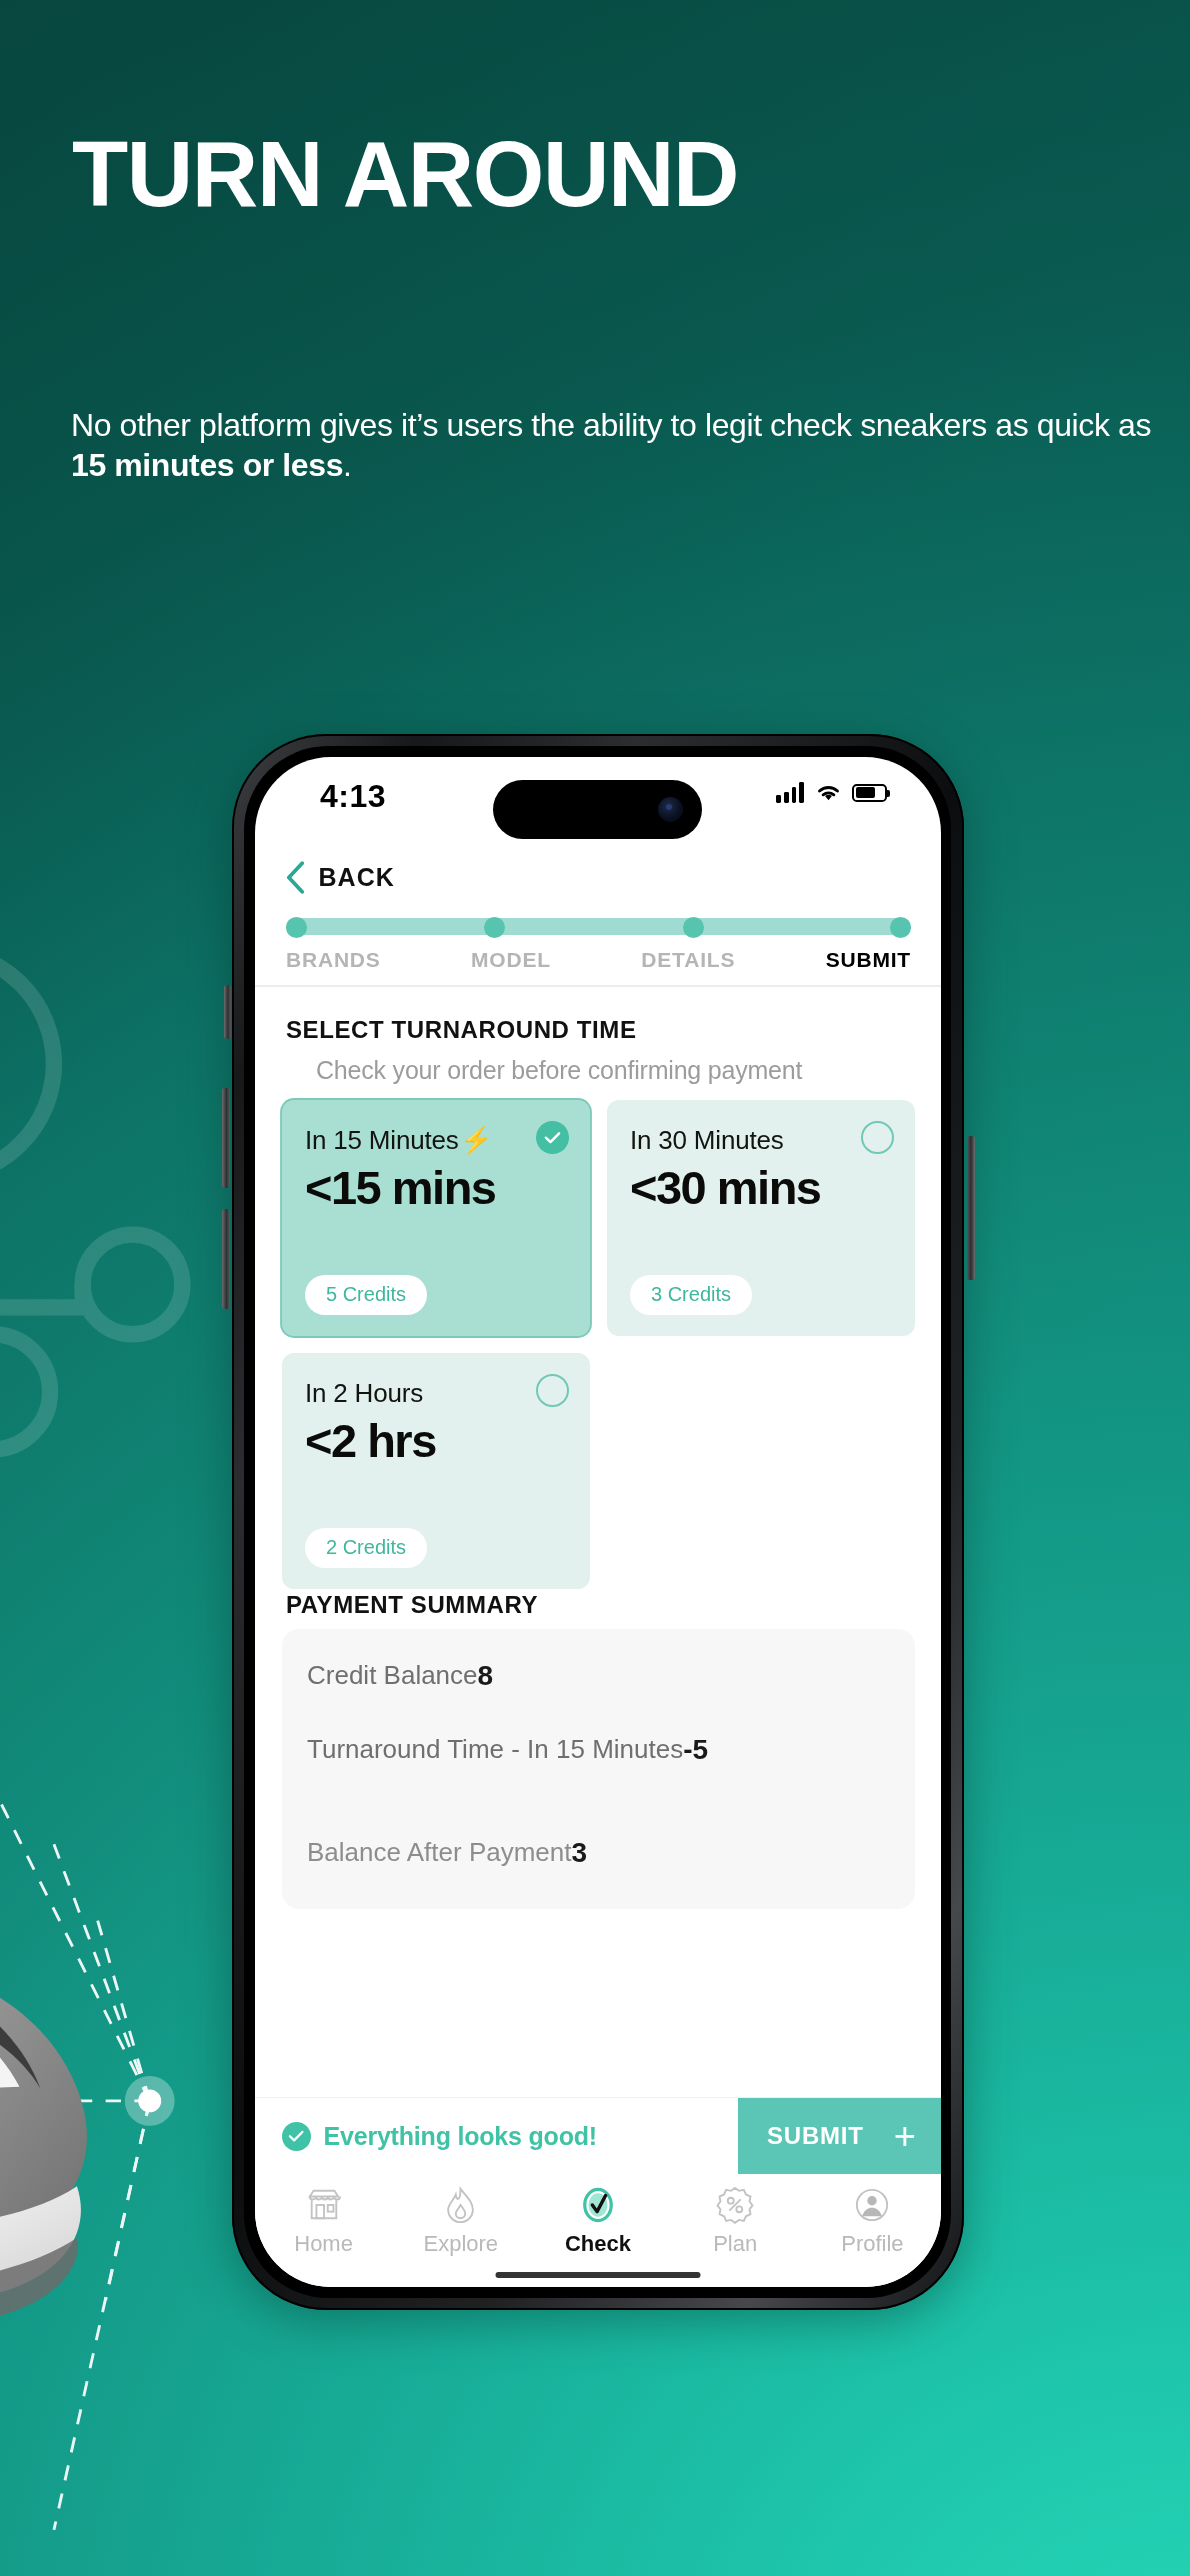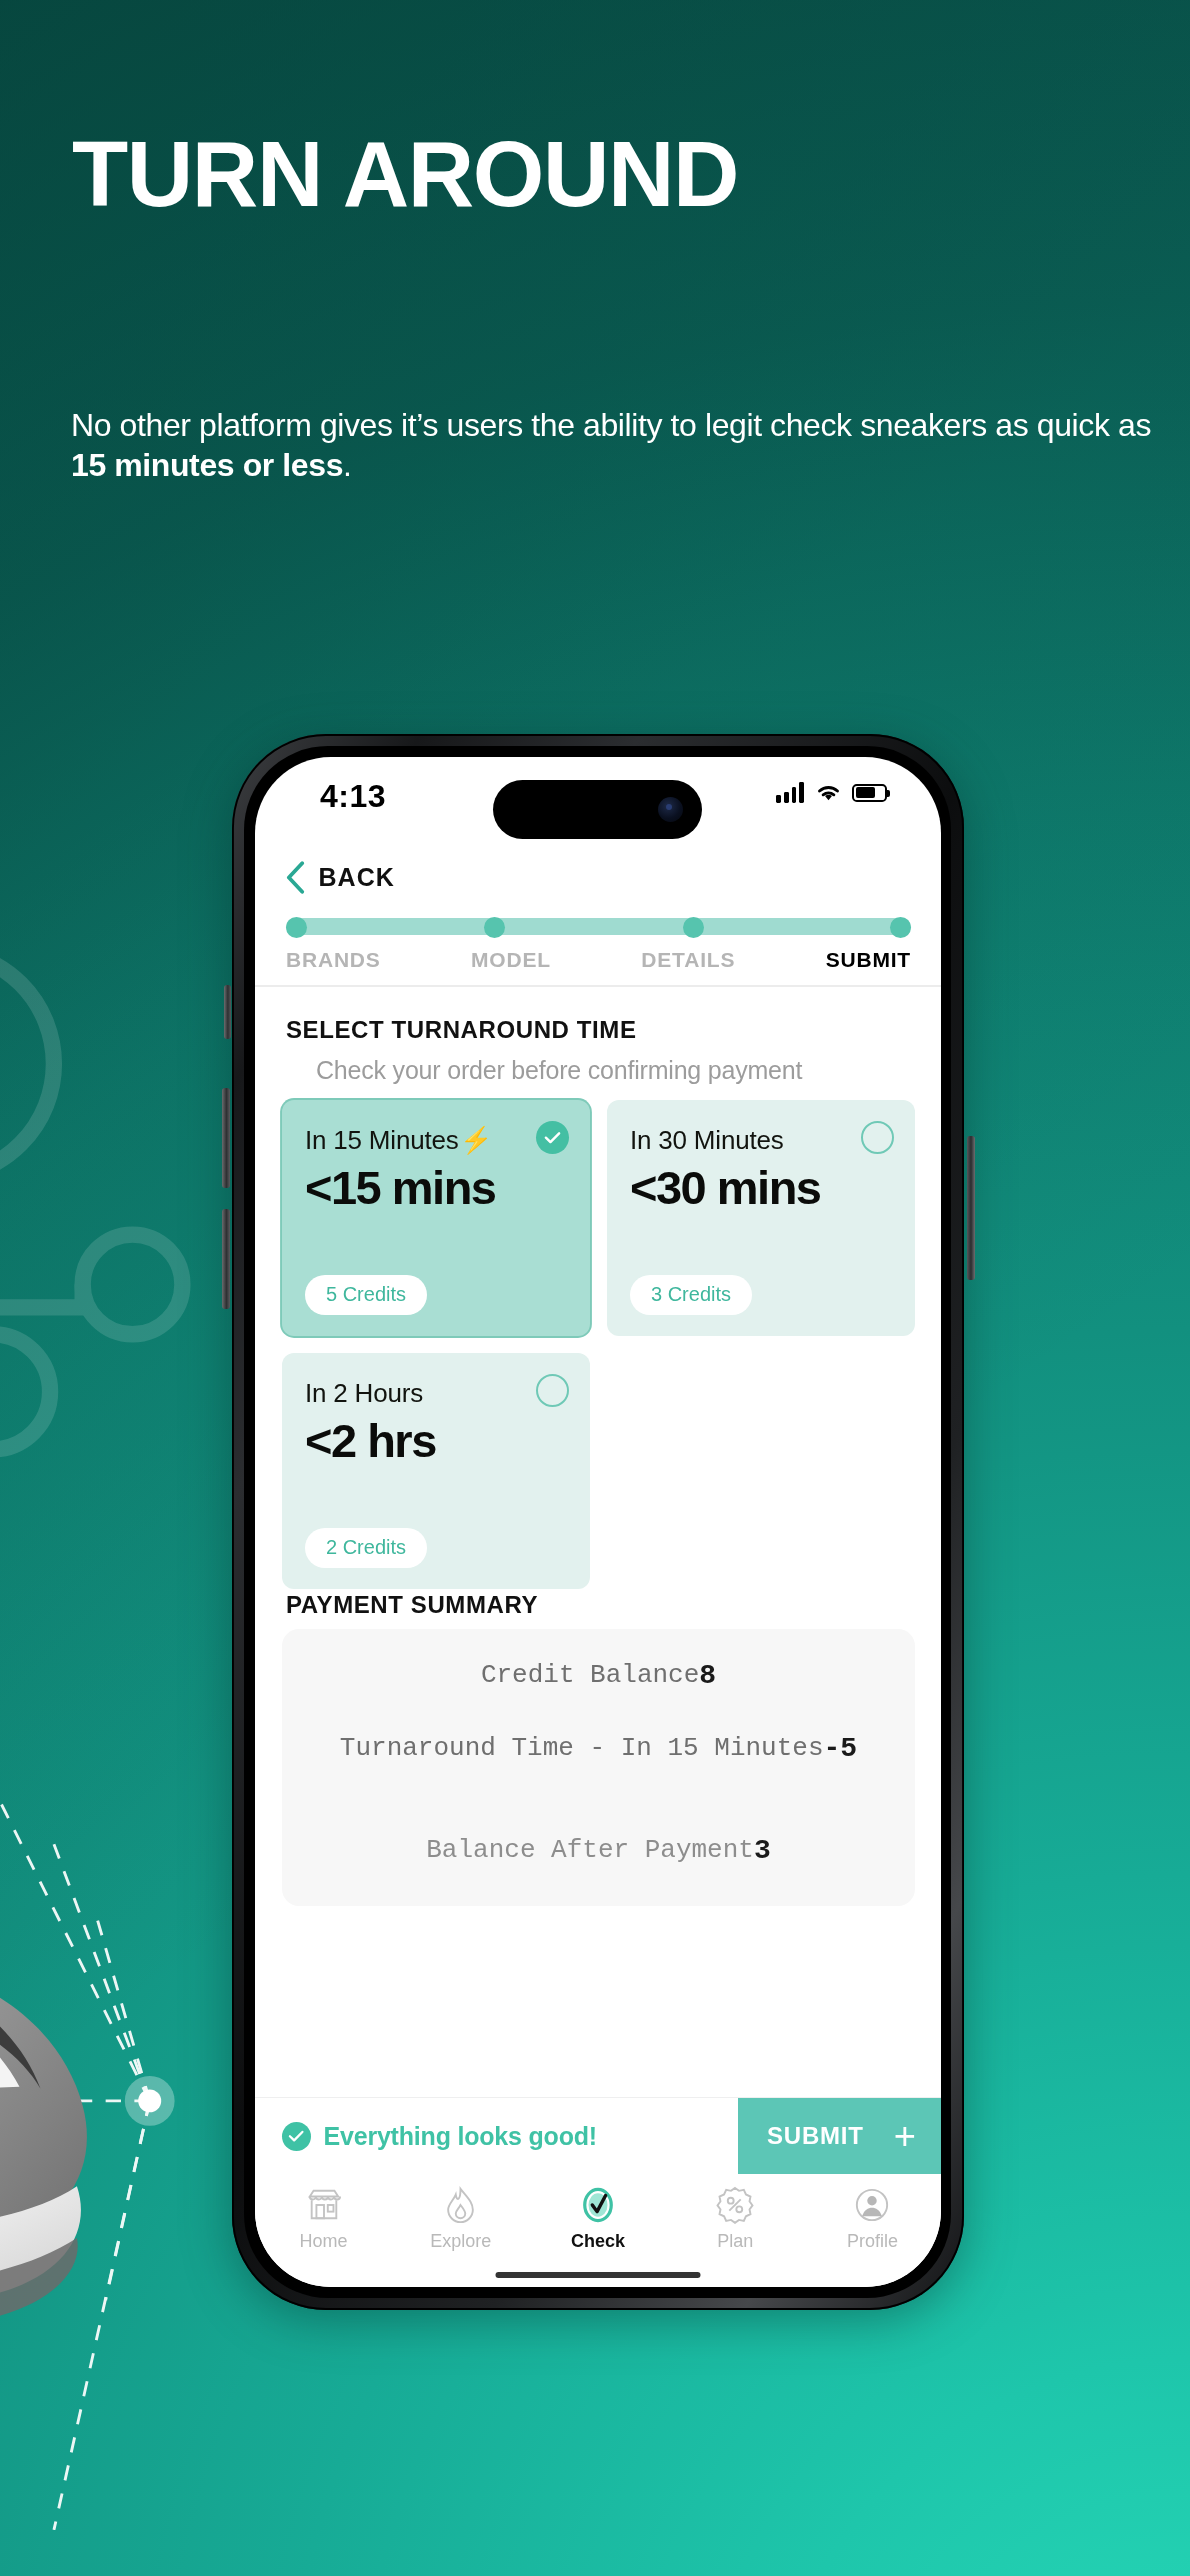--- a/index.html
+++ b/index.html
@@ -193,23 +193,22 @@
   
   #pay-title {
     position:absolute; left:31px; top:834px;
     font-size:24px; font-weight:bold; color:#111; letter-spacing:0.6px;
   }
   #pay-card {
     position:absolute; left:27px; top:872px; width:633px;
     background:#f7f7f7; border-radius:17px; padding:9.6px 25px 19px;
   }
   .payrow {
-    display:flex; justify-content:center; align-items:center;
+    display:flex; justify-content:flex-start; align-items:center;
     padding:21px 0;
-    font-family:Liberation Mono, monospace;
   }
   .payrow .lbl { font-size:26px; color:#6f6f6f; }
   .payrow .val { font-size:28px; font-weight:bold; color:#1a1a1a; }
   .payrow.last { padding-top:50px; }
   .payrow.last .lbl { color:#8d8d8d; }
 
   
   #actionbar {
     position:absolute; left:0; bottom:113px; width:100%; height:77px;
     background:#fff; display:flex; align-items:center;
@@ -232,21 +231,21 @@
   #submit-plus { color:#fff; font-size:38px; font-weight:300; line-height:1; }
 
   
   #tabbar {
     position:absolute; left:0; bottom:0; width:100%; height:113px;
     background:#fff; display:flex; align-items:flex-start;
     padding-top:9.6px;
   }
   .tab { flex:1; display:flex; flex-direction:column; align-items:center; gap:5.8px; }
   .tab-icon { height:42px; display:flex; align-items:center; justify-content:center; }
-  .tab-label { font-size:18px; color:#b9b9b9; }
+  .tab-label { font-size:22px; color:#b9b9b9; }
   .tab.active .tab-label { color:#111; font-weight:bold; }
 
   #homebar {
     position:absolute; left:50%; transform:translateX(-50%); bottom:8.6px;
     width:205px; height:6.7px; border-radius:3.8px; background:#111; opacity:.85;
   }
 </style>
 </head>
 <body>
 

